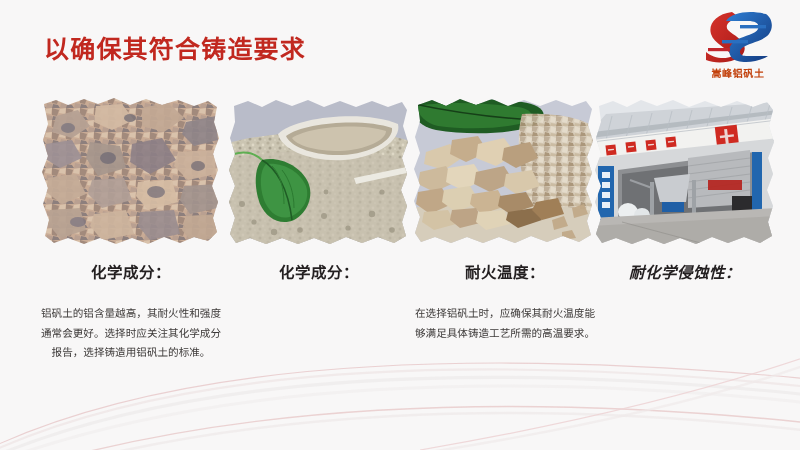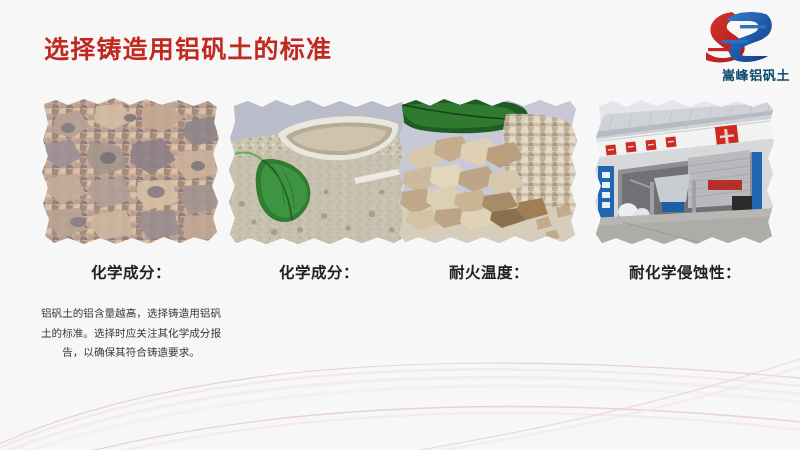--- a/index.html
+++ b/index.html
@@ -36,40 +36,39 @@
 
   .logo{
     position:absolute;right:10px;top:8px;
     width:104px;height:80px;
     text-align:center;
   }
   .logo-mark{display:block;margin:0 auto;}
   .logo-text{
     display:block;
     margin-top:1px;
-    font-size:13px;
+    font-size:10px;
     font-weight:700;
     letter-spacing:0.6px;
-    color:#0c4a6e;
+    color:#c2410c;
     font-family:"DejaVu Sans","Liberation Sans",sans-serif;
     white-space:nowrap;
-    text-align:right;
   }
 
   
   .cols{
     position:absolute;left:0;top:96px;width:647px;height:300px;
   }
   .col{
     position:absolute;top:0;width:186px;
   }
   .col-0{left:38px;}
   .col-1{left:226px;}
-  .col-2{left:396px;}
-  .col-3{left:592px;}
+  .col-2{left:412px;}
+  .col-3{left:592px;font-style:italic;}
 
   .photo-wrap{
     position:relative;
     width:100%;height:152px;
   }
   .photo{
     position:absolute;left:0;top:0;width:100%;height:100%;
     overflow:hidden;
   }
   .photo svg{display:block;width:100%;height:100%;}
@@ -107,21 +106,21 @@
     <path d="M-10 108 C 180 20, 470 6, 820 40" fill="none" stroke="#e7c9ca" stroke-width="1.1" opacity=".85"></path>
     <path d="M-10 112 C 180 26, 470 12, 820 48" fill="none" stroke="#efe6e6" stroke-width="2.2" opacity=".8"></path>
     <path d="M-10 118 C 190 34, 480 20, 820 56" fill="none" stroke="#eceaea" stroke-width="3" opacity=".7"></path>
     <path d="M-10 124 C 210 42, 500 30, 820 64" fill="none" stroke="#f1eeee" stroke-width="3" opacity=".7"></path>
     <path d="M-12 140 C 230 60, 520 52, 820 84" fill="none" stroke="#e9cdcd" stroke-width="1.4" opacity=".9"></path>
     <path d="M-12 146 C 240 66, 530 58, 820 92" fill="none" stroke="#efe9e9" stroke-width="2.6" opacity=".75"></path>
     <path d="M420 110 C 560 86, 700 54, 820 12" fill="none" stroke="#edd4d5" stroke-width="1.2" opacity=".9"></path>
     <path d="M430 112 C 570 90, 710 60, 820 20" fill="none" stroke="#efeaea" stroke-width="2.4" opacity=".7"></path>
   </svg>
 
-  <div class="title">选择铸造用铝矾土的标准</div>
+  <div class="title">以确保其符合铸造要求</div>
 
   <div class="logo">
     <svg class="logo-mark" width="84" height="56" viewBox="0 0 84 56">
       <defs>
         <linearGradient id="gRed" x1="0" y1="0" x2="1" y2="1">
           <stop offset="0" stop-color="#d8342c"></stop>
           <stop offset="1" stop-color="#a81a18"></stop>
         </linearGradient>
         <linearGradient id="gBlue" x1="0" y1="0" x2="1" y2="1">
           <stop offset="0" stop-color="#2f7fd4"></stop>
@@ -189,21 +188,21 @@
               <ellipse cx="70" cy="62" rx="8" ry="6" fill="#6f6a74" opacity=".75"></ellipse>
               <ellipse cx="118" cy="96" rx="9" ry="6" fill="#77707a" opacity=".75"></ellipse>
               <ellipse cx="160" cy="70" rx="7" ry="5" fill="#6d6872" opacity=".7"></ellipse>
               <ellipse cx="40" cy="126" rx="8" ry="5" fill="#7a7480" opacity=".7"></ellipse>
               <ellipse cx="92" cy="22" rx="6" ry="4" fill="#6b6671" opacity=".7"></ellipse>
             </g>
           </svg>
         </div>
       </div>
       <div class="col-head">化学成分：</div>
-      <div class="col-body">铝矾土的铝含量越高，选择铸造用铝矾土的标准。选择时应关注其化学成分报告，以确保其符合铸造要求。</div>
+      <div class="col-body">铝矾土的铝含量越高，其耐火性和强度通常会更好。选择时应关注其化学成分报告，选择铸造用铝矾土的标准。</div>
     </div>
 
     <div class="col col-1">
       <div class="photo-wrap">
         <div class="photo">
           <svg viewBox="0 0 186 152" preserveAspectRatio="none">
             <defs>
               <clipPath id="torn2">
                 <path d="M8,10 L22,5 L36,11 L50,4 L66,10 L82,4 L98,11 L114,5 L130,11 L146,5 L162,11 L176,6 L181,14
                          L177,30 L182,46 L176,62 L181,78 L175,94 L181,110 L176,126 L180,140 L168,147
@@ -313,20 +312,21 @@
               <g fill="#c0a887" opacity=".9">
                 <polygon points="140,124 152,120 156,130 142,134"></polygon>
                 <polygon points="160,112 172,108 176,118 162,122"></polygon>
                 <polygon points="150,136 160,134 164,142 150,144"></polygon>
               </g>
             </g>
           </svg>
         </div>
       </div>
       <div class="col-head">耐火温度：</div>
+      <div class="col-body">在选择铝矾土时，应确保其耐火温度能够满足具体铸造工艺所需的高温要求。</div>
     </div>
 
     <div class="col col-3">
       <div class="photo-wrap">
         <div class="photo">
           <svg viewBox="0 0 186 152" preserveAspectRatio="none">
             <defs>
               <clipPath id="torn4">
                 <path d="M7,10 L21,5 L35,11 L49,4 L65,10 L81,4 L97,11 L113,5 L129,11 L145,5 L161,11 L175,6 L181,14
                          L177,30 L182,46 L176,62 L181,78 L175,94 L181,110 L176,126 L180,140 L168,147

